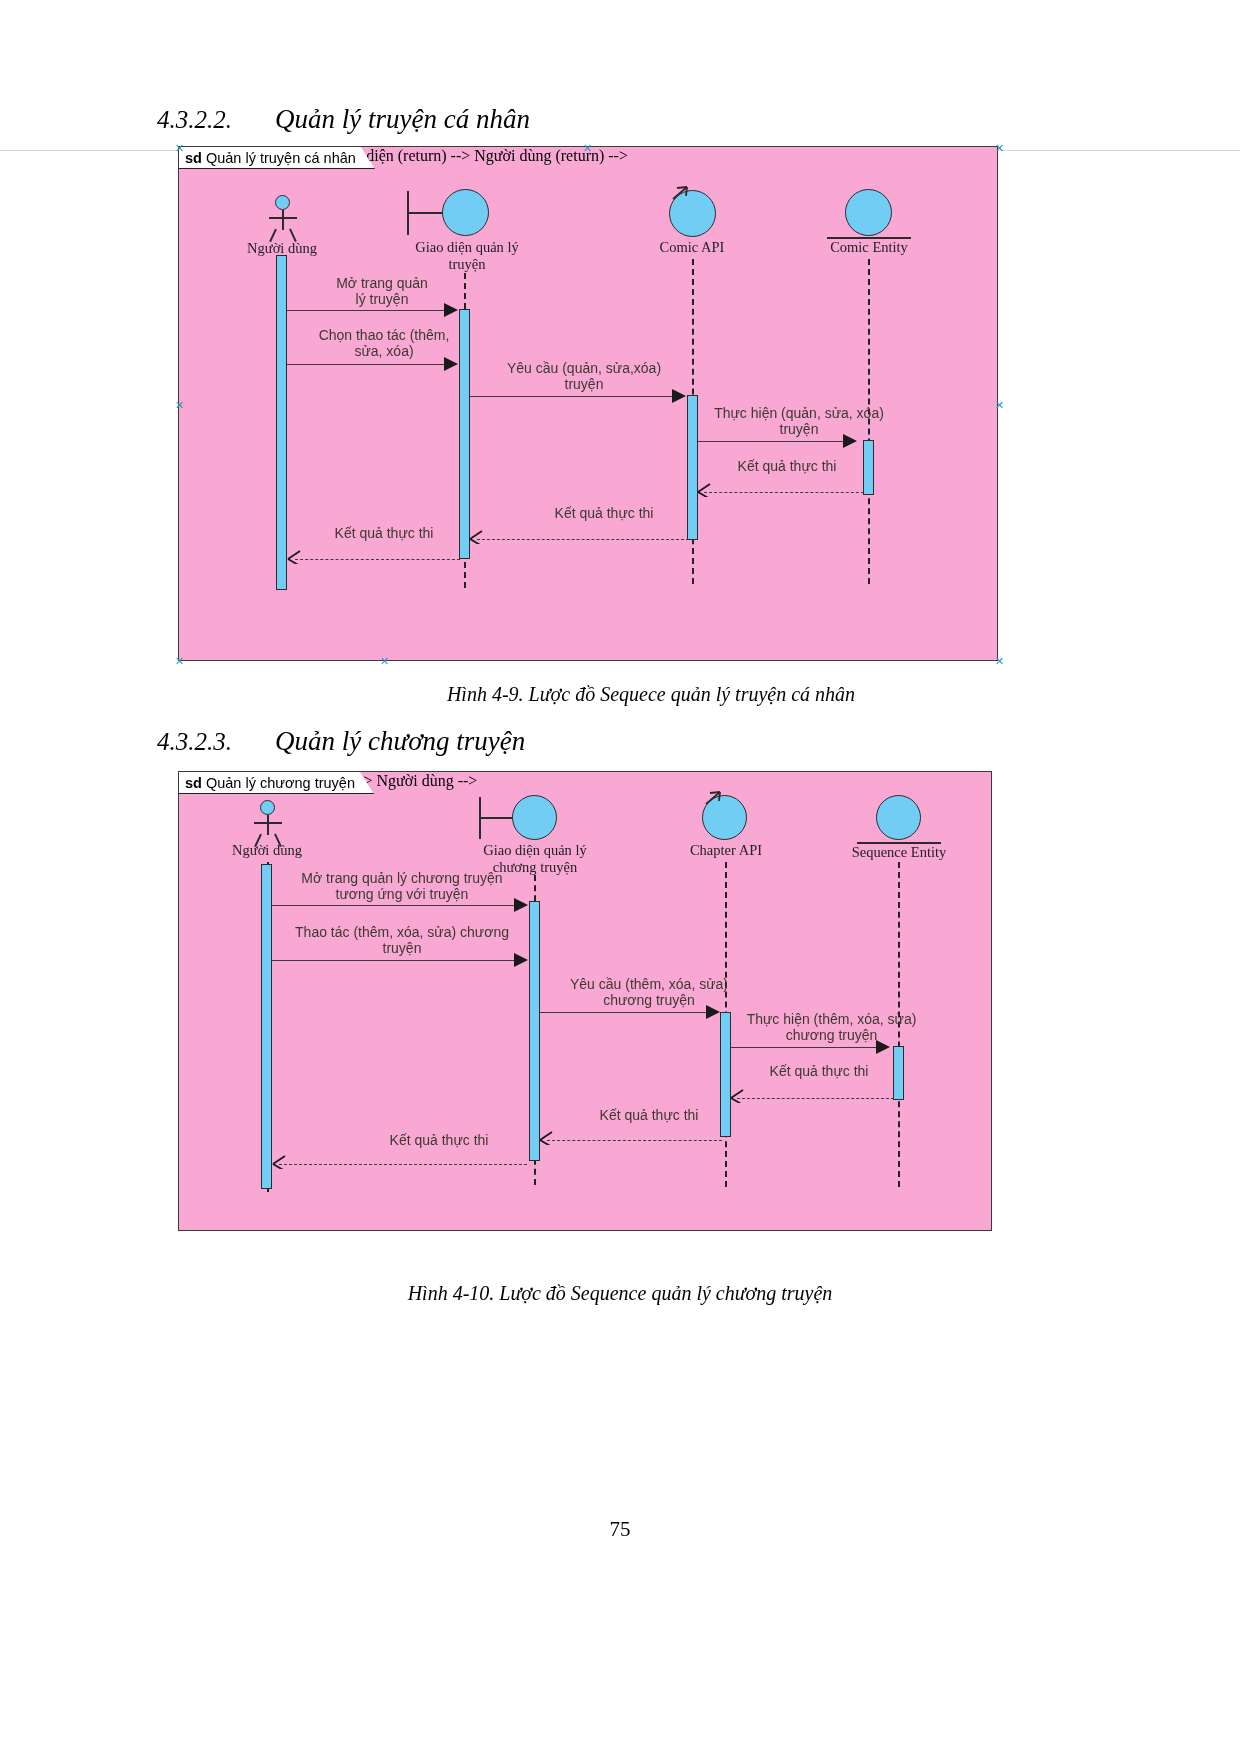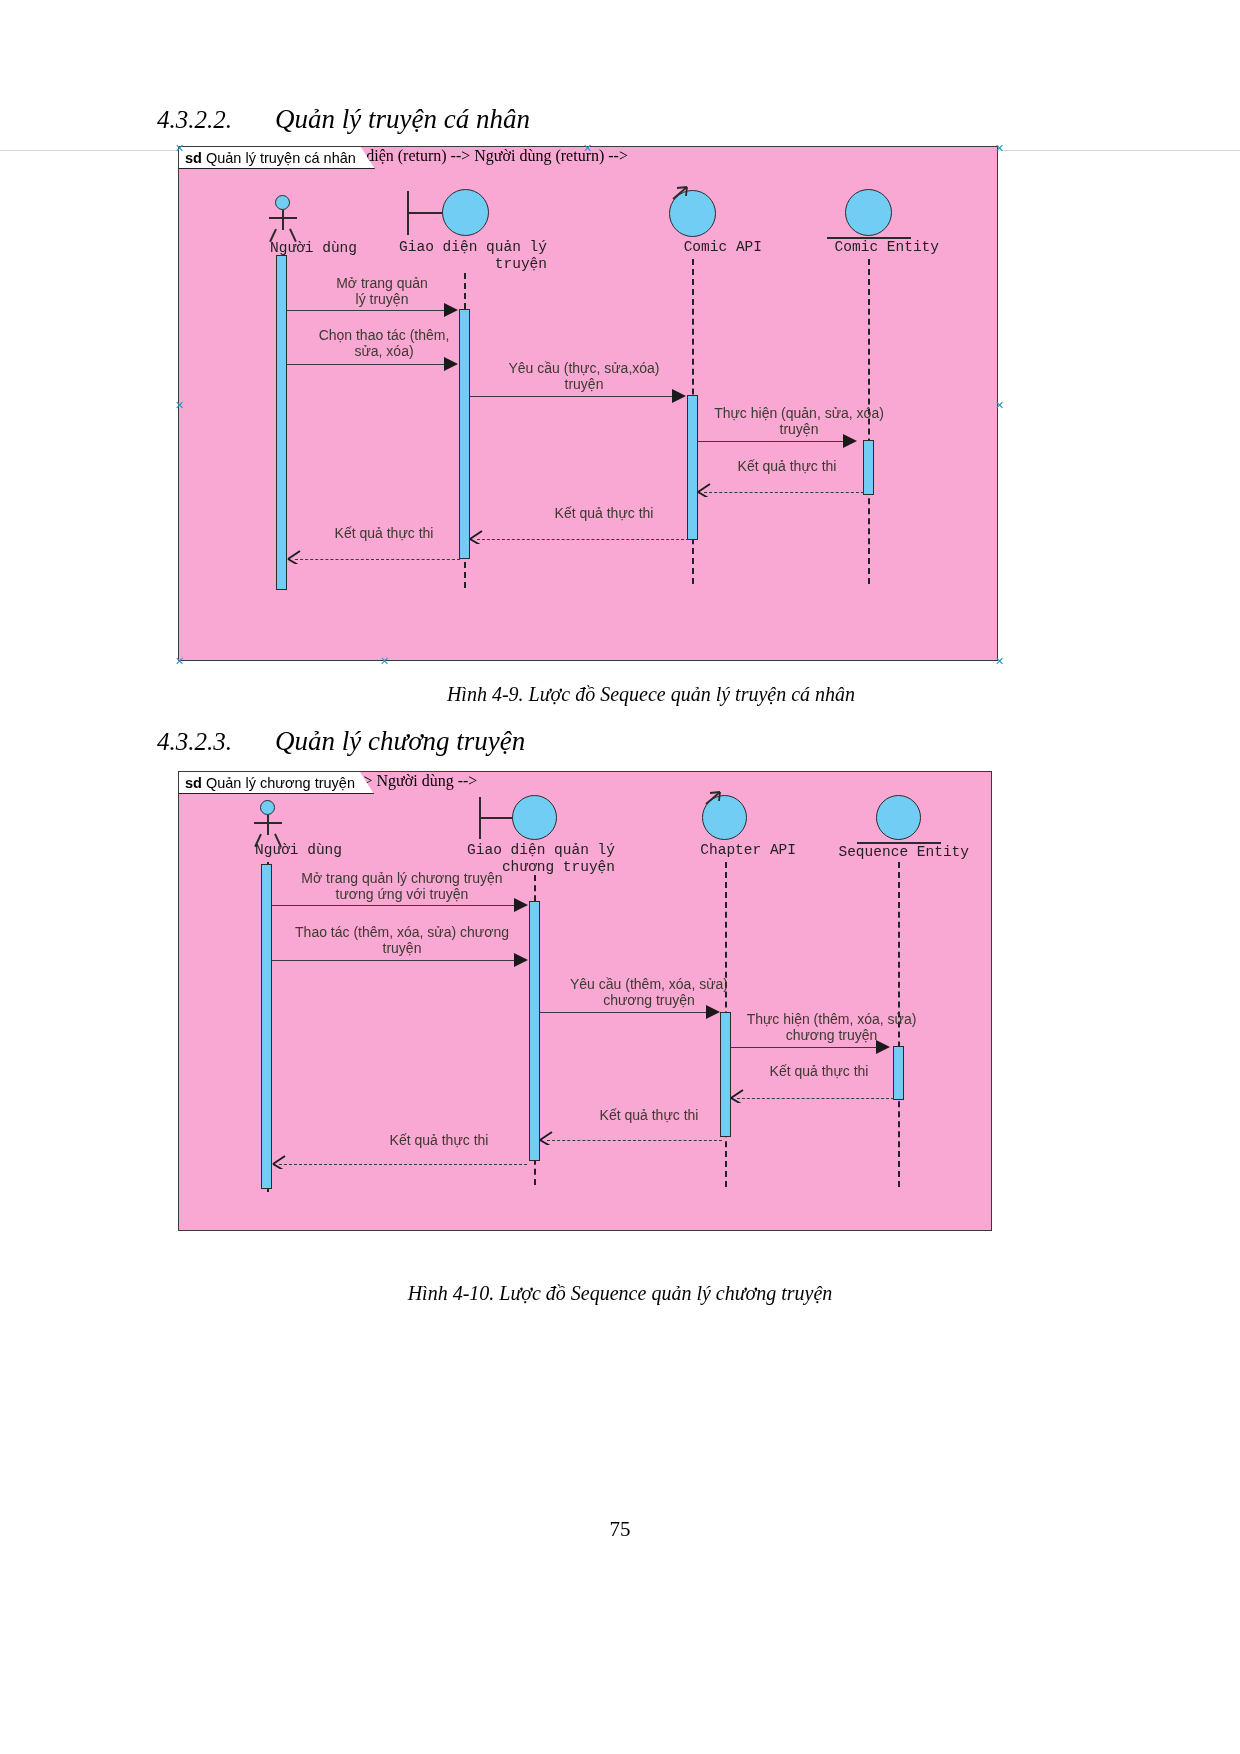--- a/index.html
+++ b/index.html
@@ -80,22 +80,22 @@
   .vbar{
     position:absolute;
     background:#2b2b2b;
   }
   .hbar{
     position:absolute;
     background:#2b2b2b;
   }
   .ll-label{
     position:absolute;
-    text-align:right;
-    font-family:Liberation Mono, monospace;
+    text-align:center;
+    font-family:Liberation Serif, serif;
     font-size:14.5px;
     line-height:17px;
     color:#222;
     white-space:pre-line;
   }
 
   
   .stick{ position:absolute; }
   .stick .head{
     position:absolute; left:8px; top:0;
@@ -219,21 +219,21 @@
   <div class="msg-line" style="left:108px; top:163px; width:165px;"></div>
   <div class="arrow-solid" style="left:265px; top:156px;"></div>
 
   
   <div class="msg-label" style="left:110px; top:180px; width:190px;">Chọn thao tác (thêm,
 sửa, xóa)</div>
   <div class="msg-line" style="left:108px; top:217px; width:165px;"></div>
   <div class="arrow-solid" style="left:265px; top:210px;"></div>
 
   
-  <div class="msg-label" style="left:300px; top:213px; width:210px;">Yêu cầu (thực, sửa,xóa)
+  <div class="msg-label" style="left:300px; top:213px; width:210px;">Yêu cầu (quản, sửa,xóa)
 truyện</div>
   <div class="msg-line" style="left:291px; top:249px; width:205px;"></div>
   <div class="arrow-solid" style="left:493px; top:242px;"></div>
 
   
   <div class="msg-label" style="left:512px; top:258px; width:216px;">Thực hiện (quản, sửa, xóa)
 truyện</div>
   <div class="msg-line" style="left:519px; top:294px; width:148px;"></div>
   <div class="arrow-solid" style="left:664px; top:287px;"></div>
 

